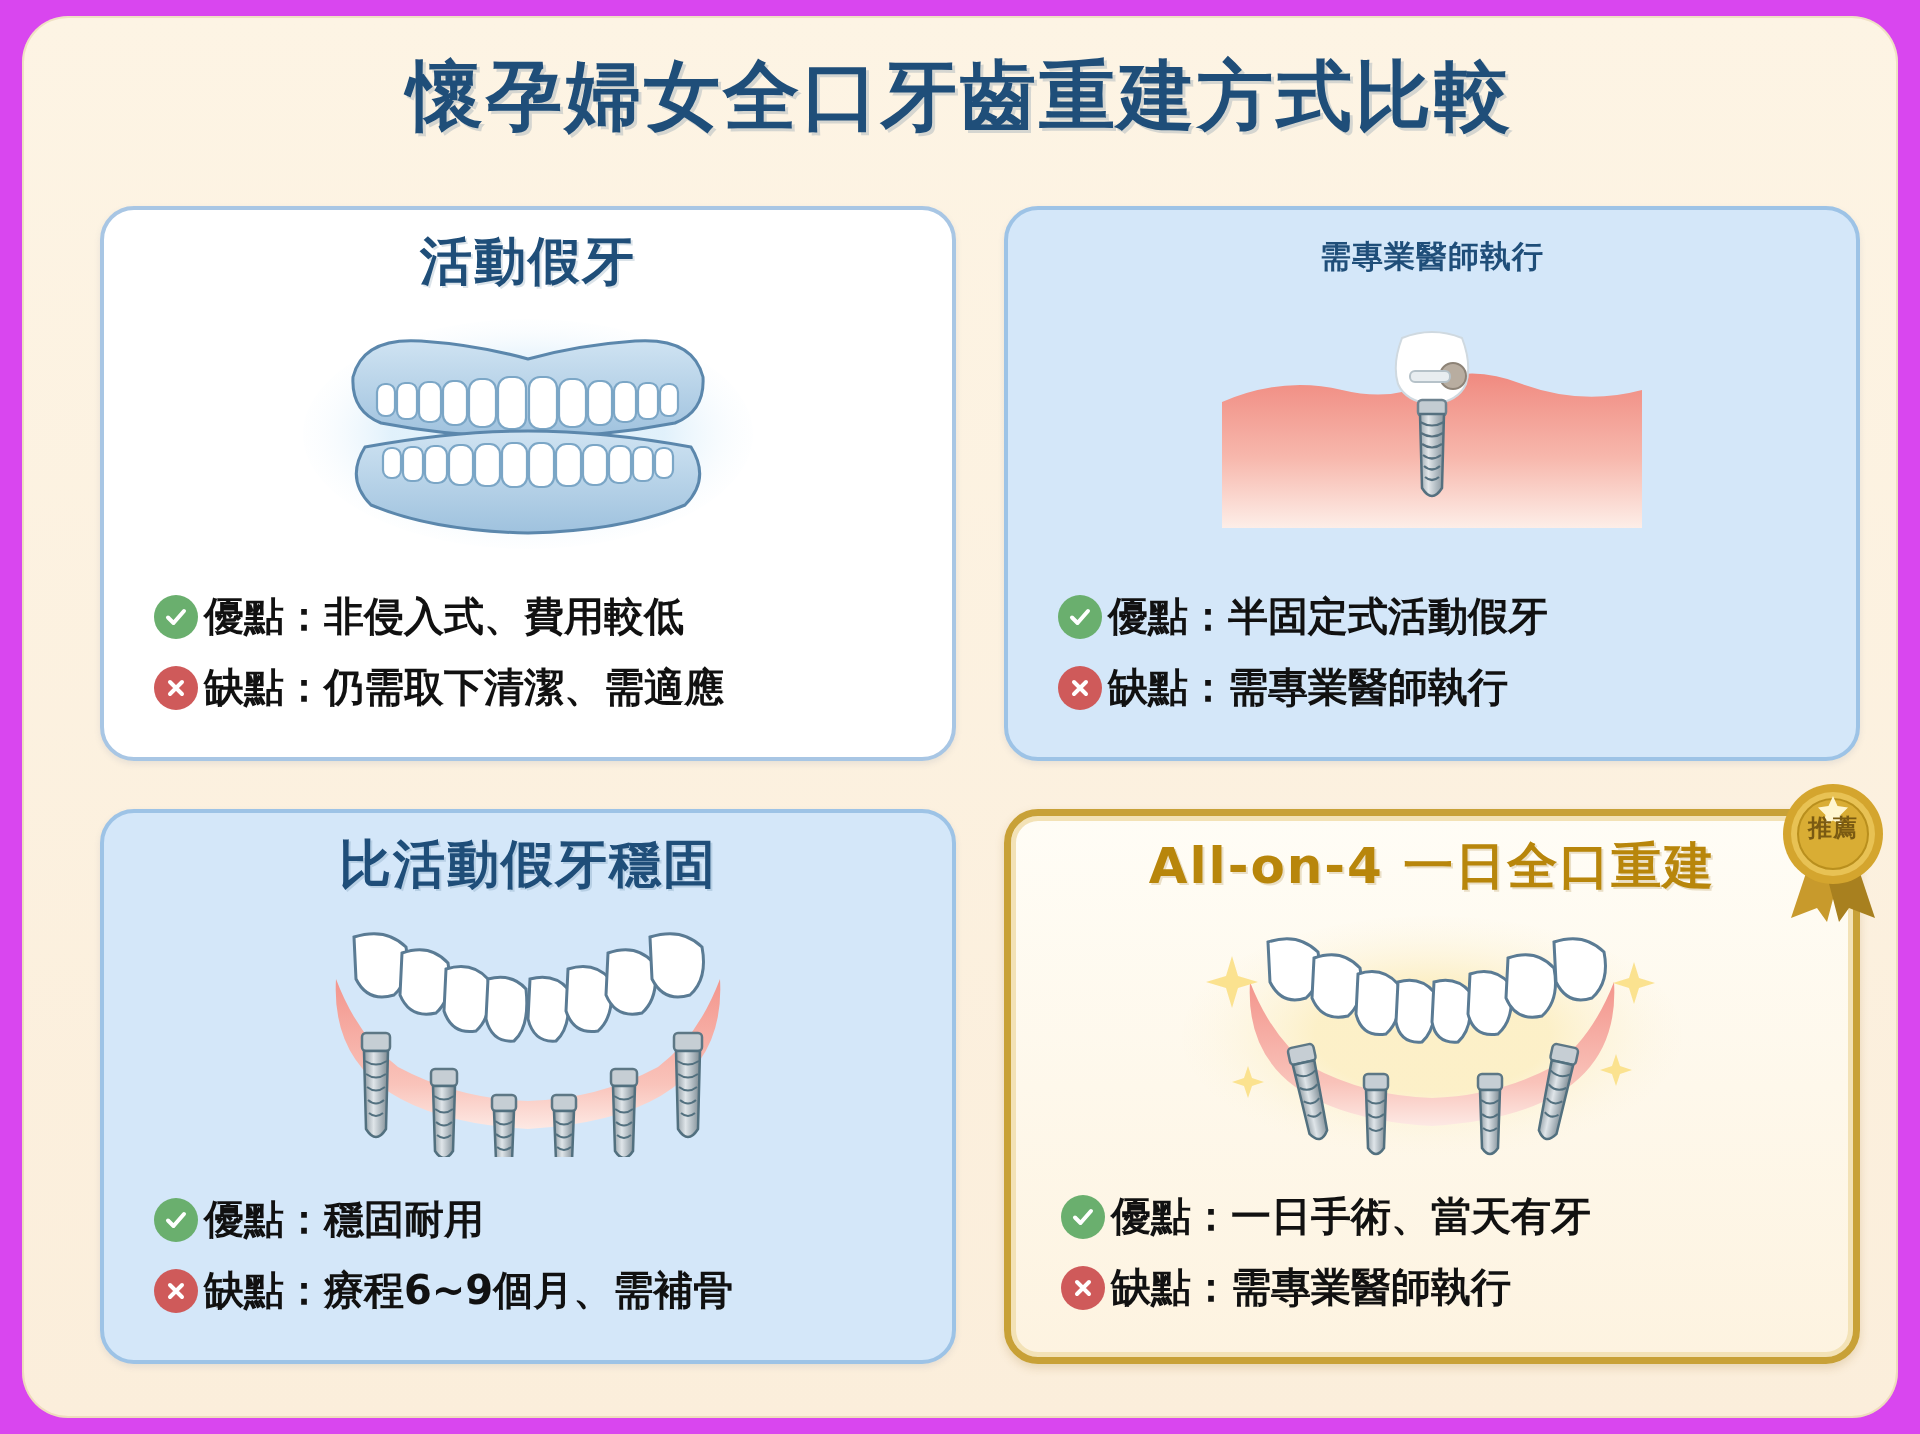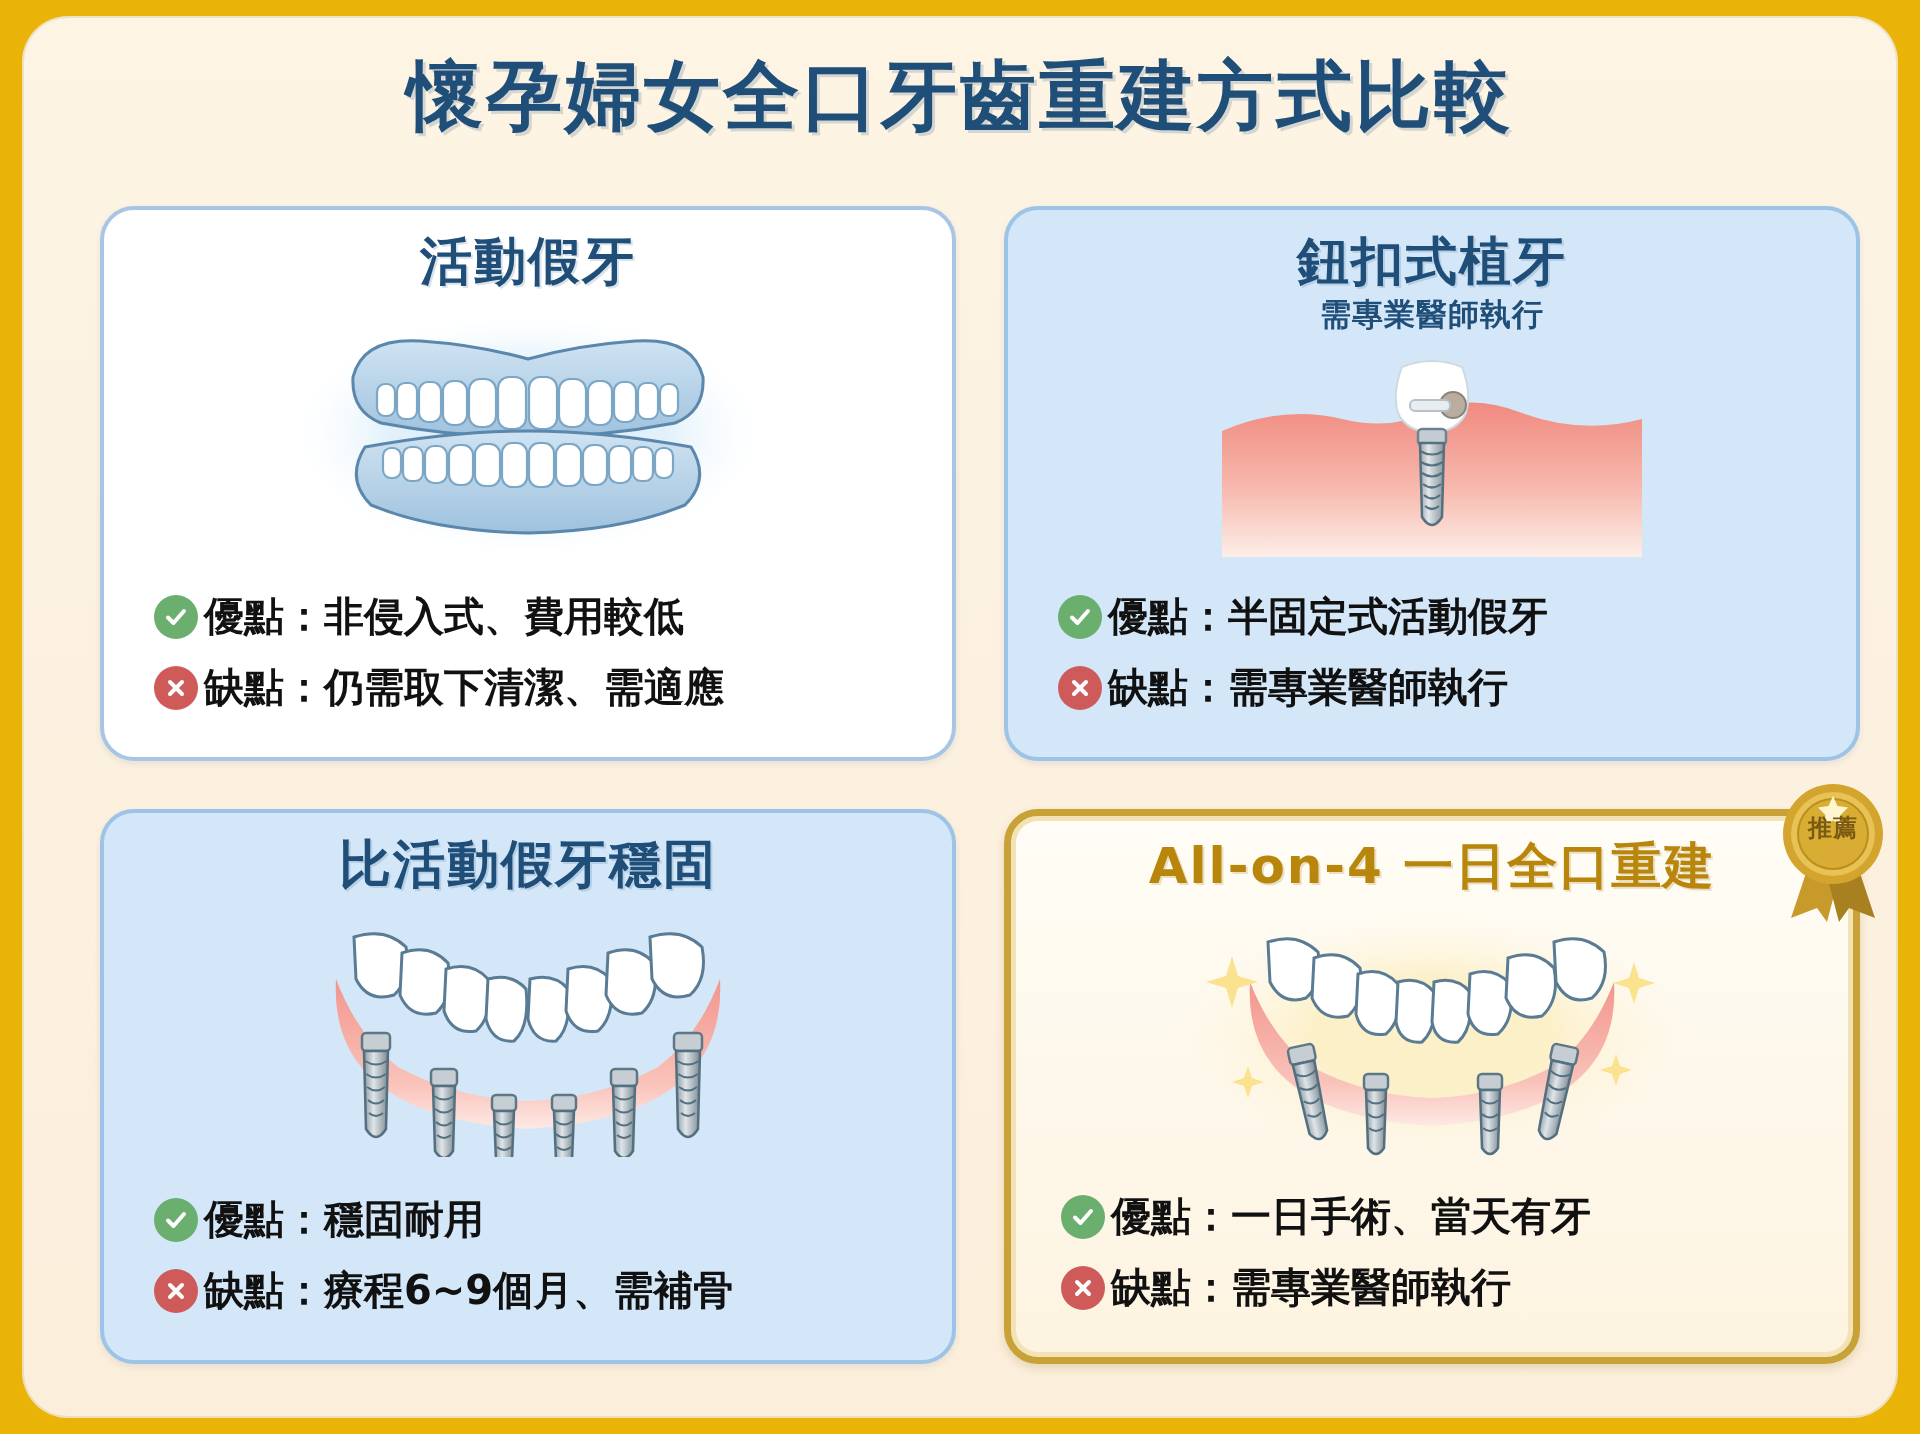--- a/index.html
+++ b/index.html
@@ -4,21 +4,21 @@
 <style>
   html,body{margin:0;padding:0;}
   body{
     width:1920px;height:1434px;
     background:#c9a96a;
     font-family:"Liberation Sans","DejaVu Sans",sans-serif;
     overflow:hidden;
   }
   .page{
     position:absolute;inset:0;
-    background:#eab308;
+    background:#d946ef;
     display:flex;align-items:center;justify-content:center;
   }
   .board{
     position:absolute;
     left:22px;top:16px;width:1876px;height:1402px;
     background:linear-gradient(180deg,#fdf4e4 0%,#fbeedb 100%);
     border-radius:46px;
     box-shadow:0 0 0 2px rgba(201,169,97,.25) inset;
   }
   .title{
@@ -205,21 +205,20 @@
               <svg width="26" height="26" viewBox="0 0 26 26">
                   <path d="M7 7 L19 19 M19 7 L7 19" stroke="#ffffff" stroke-width="4" fill="none" stroke-linecap="round"></path>
                 </svg>
             </span>
             <span class="txt">缺點：仍需取下清潔、需適應</span>
           </div>
         </div>
       </div>
 
       <div class="card blue">
-        <div class="card-title">鈕扣式植牙</div>
         <div class="card-sub">需專業醫師執行</div>
         <div class="art">
           <svg width="420" height="200" viewBox="0 0 420 200">
             <defs>
               <linearGradient id="gumgrad2" x1="0" y1="0" x2="0" y2="1">
                 <stop offset="0%" stop-color="#f08a80"></stop>
                 <stop offset="55%" stop-color="#f7b8ad"></stop>
                 <stop offset="100%" stop-color="#fdeee8"></stop>
               </linearGradient>
               <linearGradient id="screw2" x1="0" y1="0" x2="1" y2="0">

